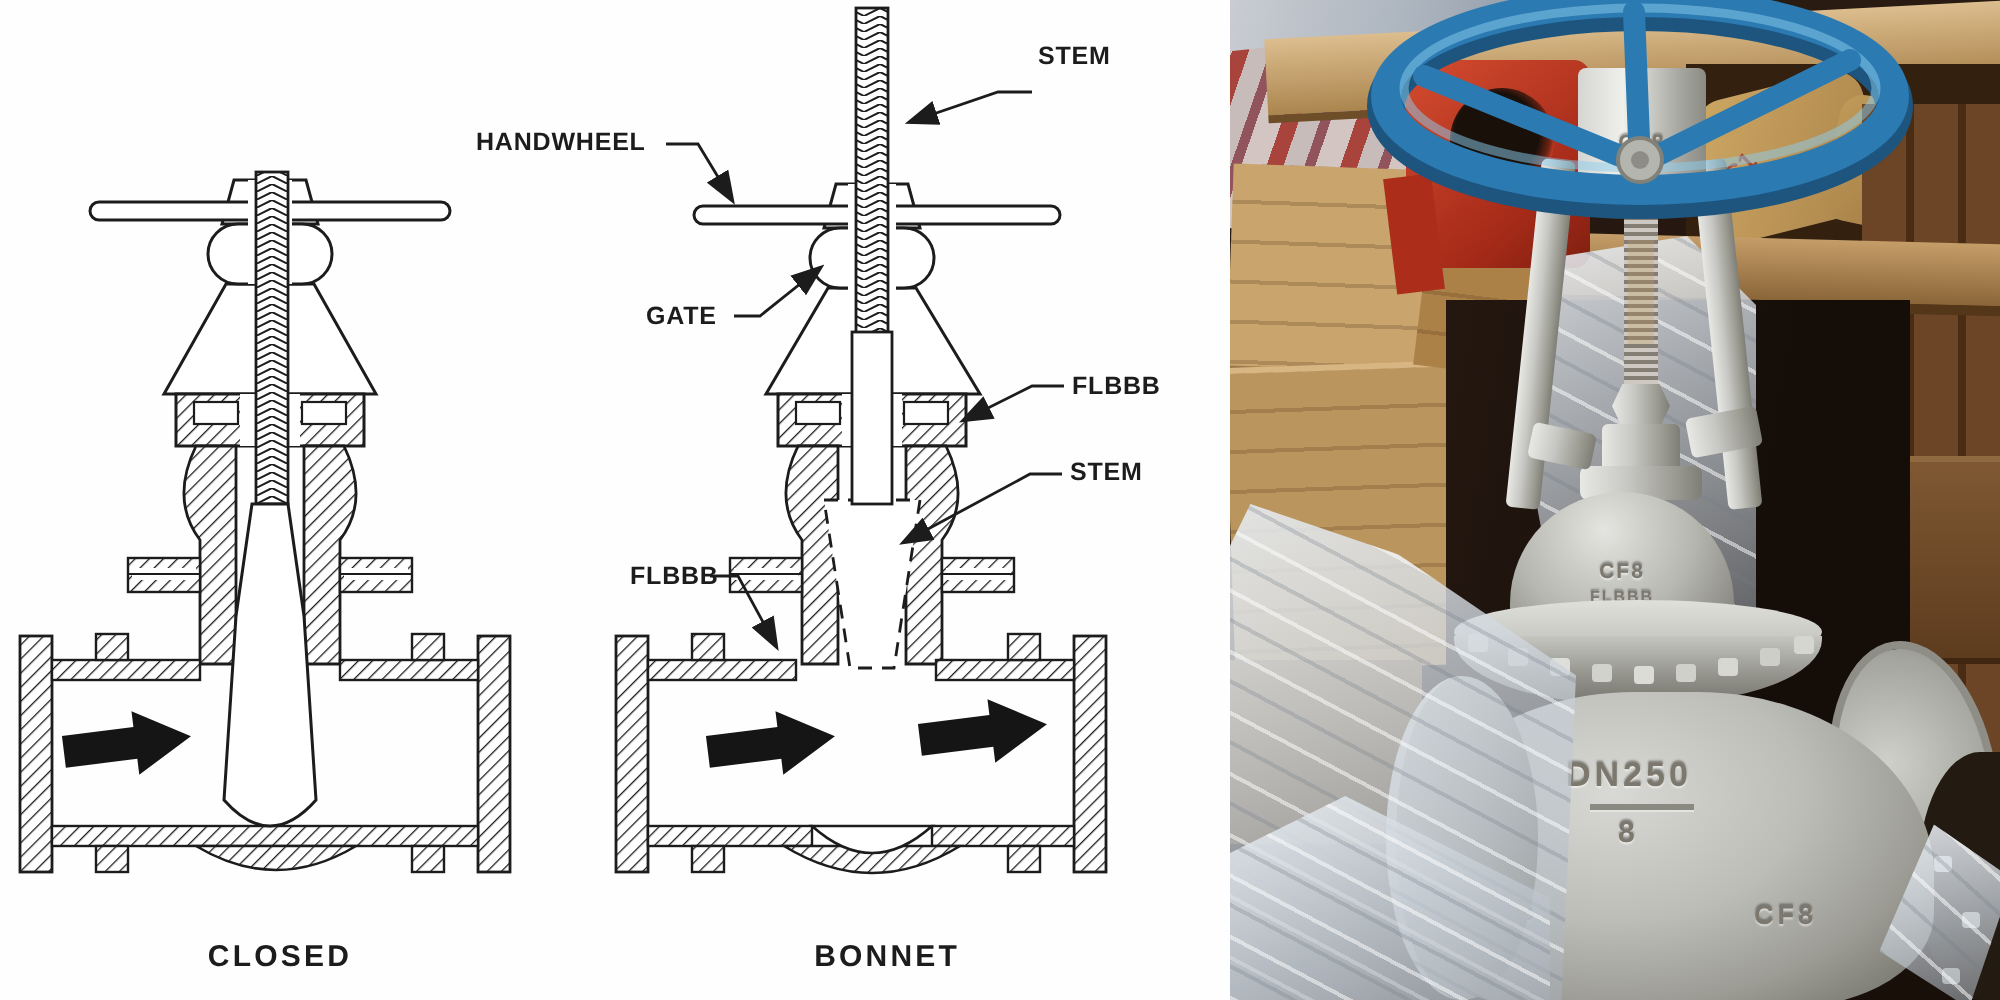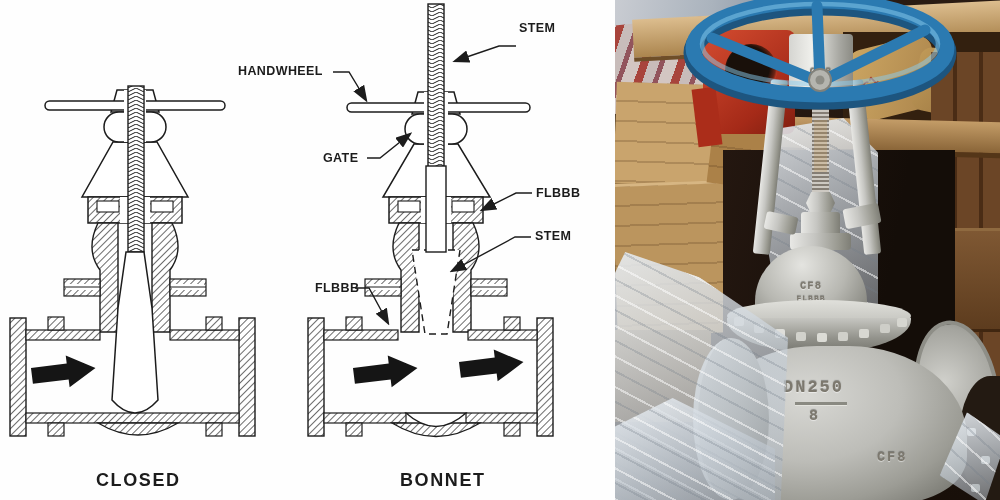--- a/index.html
+++ b/index.html
@@ -4,27 +4,27 @@
 <style>
 *{margin:0;padding:0;box-sizing:border-box}
 html,body{background:#fff}
 body{font-family:"Liberation Sans",sans-serif}
 #app{position:relative;width:1000px;height:500px;overflow:hidden;background:#fff}
 
 
 #diagram-panel{position:absolute;left:0;top:0;width:615px;height:500px;background:#fefefe}
 #diagram-svg{position:absolute;left:0;top:0}
 .dlabel{position:absolute;font-weight:700;font-size:12.5px;letter-spacing:.4px;color:#1c1c1c;white-space:nowrap}
-.dcaption{position:absolute;font-weight:700;font-size:18px;letter-spacing:1.6px;color:#1c1c1c;width:80px;text-align:left}
+.dcaption{position:absolute;font-weight:700;font-size:15px;letter-spacing:1.6px;color:#1c1c1c;width:80px;text-align:right}
 
 
 #photo-panel{position:absolute;left:615px;top:0;width:385px;height:500px;overflow:hidden;background:#20150e}
 .ph{position:absolute}
 .silver{background:linear-gradient(90deg,#e8e8e5 0%,#c6c6c2 40%,#98988f 80%,#7e7e76 100%)}
-.cast-text{font-weight:700;color:#7c786e;text-shadow:0 1px 1px rgba(255,255,255,.55),0 -1px 1px rgba(40,40,35,.45);letter-spacing:1px;font-family:Liberation Mono, monospace}
+.cast-text{font-weight:700;color:#7c786e;text-shadow:0 1px 1px rgba(255,255,255,.55),0 -1px 1px rgba(40,40,35,.45);letter-spacing:1px;font-family:Liberation Sans, sans-serif}
 .sackmark{font-weight:700;font-size:13px;color:#a33326;opacity:.85}
 .plastic{background:linear-gradient(155deg,rgba(232,237,242,.9),rgba(198,206,214,.72) 55%,rgba(165,173,182,.55))}
 .plastic::after{content:"";position:absolute;inset:0;background:repeating-linear-gradient(28deg,rgba(255,255,255,.5) 0 2px,rgba(255,255,255,0) 2px 14px,rgba(115,125,136,.28) 14px 16px,rgba(255,255,255,0) 16px 27px)}
 .cardboard::after{content:"";position:absolute;inset:0;background:repeating-linear-gradient(180deg,rgba(90,60,30,0) 0 18px,rgba(90,60,30,.25) 18px 20px)}
 </style>
 </head>
 <body>
 
 <div id="app">
 

